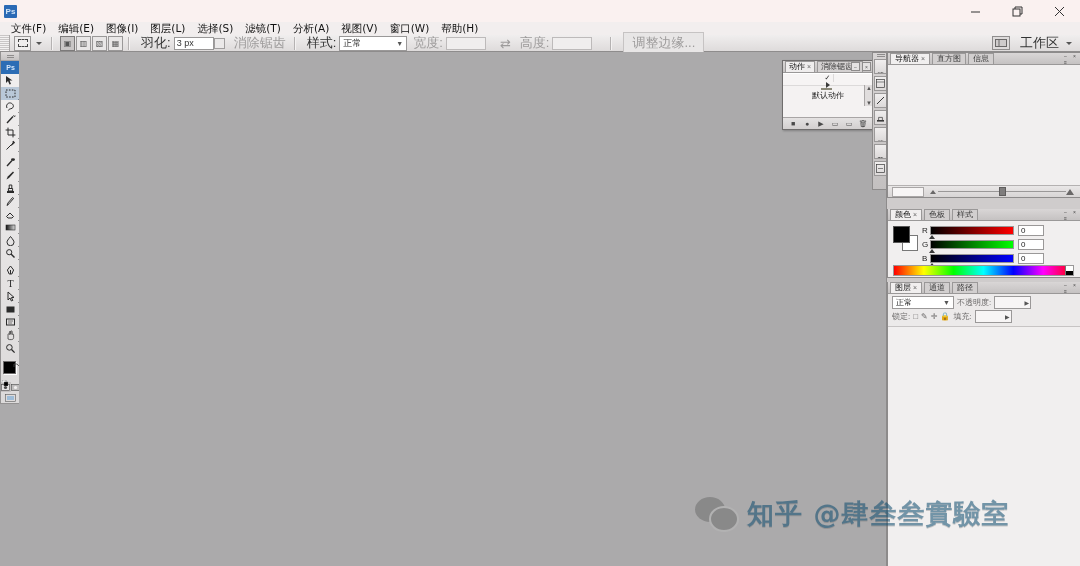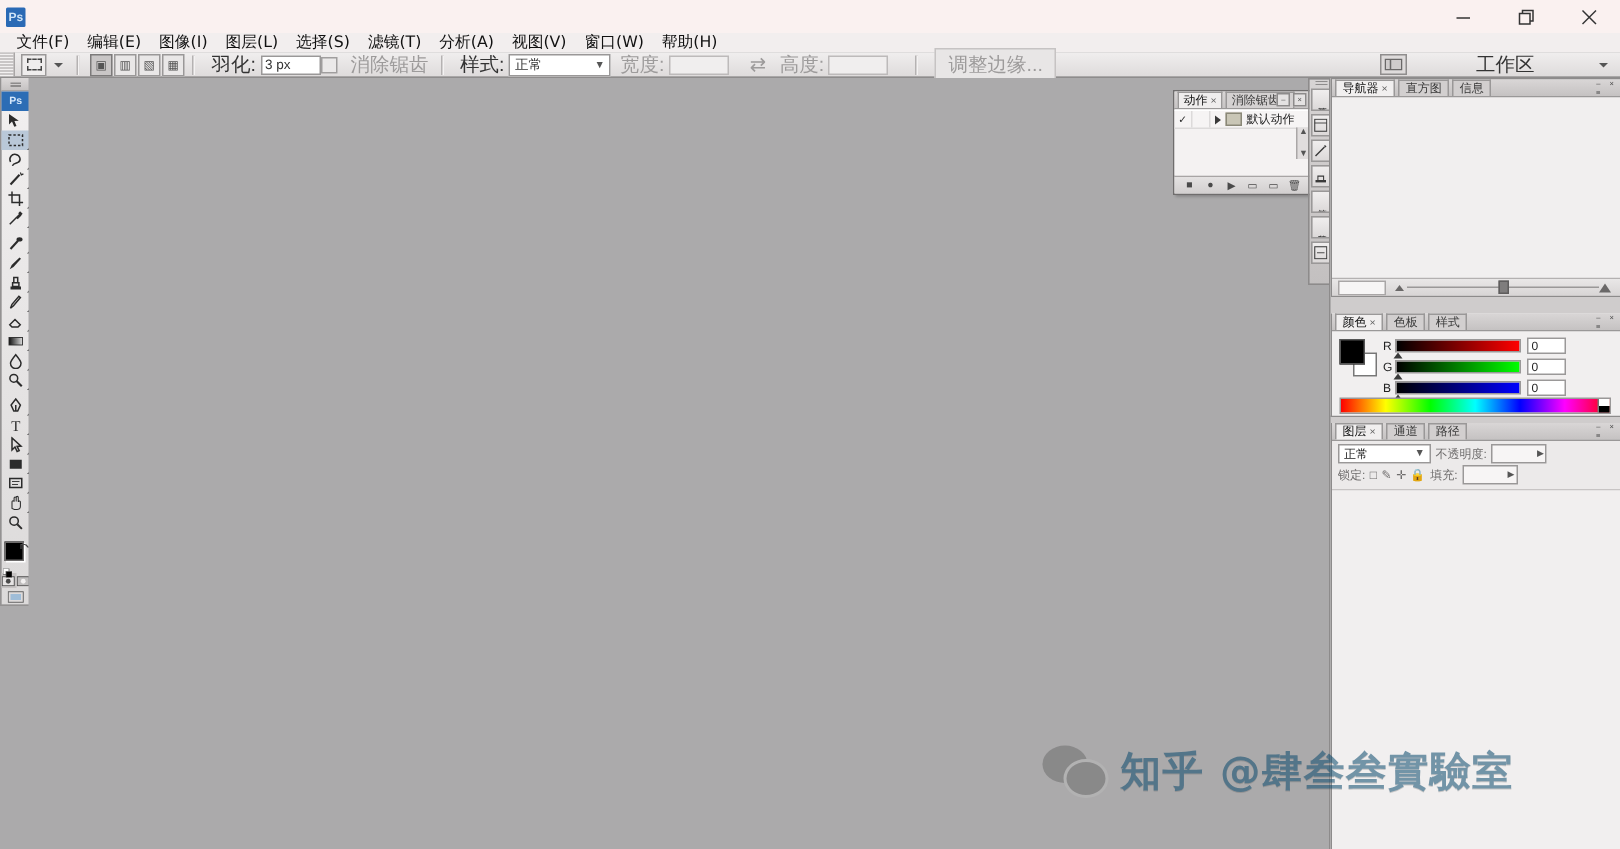--- a/index.html
+++ b/index.html
@@ -61,21 +61,21 @@
   .opt-label{font-size:13px;color:#333;margin:0 3px 0 6px;white-space:nowrap;}
   .opt-label.dim{color:#9d9b9b;}
   .opt-input{height:11px;min-width:34px;border:1px solid #9a9898;background:#fff;
              font-size:9px;padding:0 2px;color:#333;line-height:11px;}
   .opt-select{height:13px;min-width:62px;border:1px solid #9a9898;background:#fff;
               font-size:9px;color:#333;display:flex;align-items:center;
               justify-content:space-between;padding:0 1px 0 3px;}
   .sel-arrow{width:11px;height:11px;display:flex;align-items:center;justify-content:center;
              color:#555;font-size:7px;}
   .opt-chk{width:9px;height:9px;border:1px solid #a09e9e;background:#ebe9e9;margin-right:3px;}
-  .opt-right{margin-left:auto;display:flex;align-items:center;padding-right:4px;gap:36px;}
+  .opt-right{margin-left:auto;display:flex;align-items:center;padding-right:4px;}
   .ws-icon{width:16px;height:12px;border:1px solid #8f8d8d;background:#dedbdb;margin-right:4px;
            display:flex;align-items:center;justify-content:center;}
 
   
   .toolbox{
     position:absolute;left:0;top:52px;width:19px;
     background:linear-gradient(#f2f0f0,#dcdada);
     border:1px solid #949292;border-top:none;
   }
   .tb-head{height:8px;background:linear-gradient(#dcd9d9,#c6c3c3);border-bottom:1px solid #a8a5a5;
@@ -119,21 +119,21 @@
   .pal-tab{height:10px;line-height:10px;font-size:8px;padding:0 3px;
      border:1px solid #9a9898;border-bottom:none;background:#d4d1d1;color:#3a3a3a;margin-right:2px;
      white-space:nowrap;}
   .pal-tab.active{background:#efeded;color:#111;}
   .pal-tab .x{margin-left:2px;font-size:7px;color:#666;}
   .pal-ctrls{position:absolute;right:2px;top:1px;display:flex;gap:2px;align-items:center;}
   .pal-ctrl{width:7px;height:7px;border:1px solid #8d8b8b;background:#e4e2e2;
             display:flex;align-items:center;justify-content:center;font-size:5px;color:#555;}
   .pal-body{flex:1;background:#f4f2f2;border-top:1px solid #fff;overflow:hidden;position:relative;}
   .act-row{height:11px;display:flex;align-items:center;border-bottom:1px solid #dcdada;
-           font-size:8px;color:#222;background:#f6f4f4;}
+           font-size:8px;color:#222;background:#f6f4f4;flex-direction:column;}
   .act-cell{width:11px;height:11px;border-right:1px solid #dcdada;
             display:flex;align-items:center;justify-content:center;font-size:7px;color:#2a2a2a;}
   .act-tri{width:0;height:0;border-top:3px solid transparent;border-bottom:3px solid transparent;
            border-left:4px solid #3a3a3a;margin:0 3px;}
   .act-folder{width:9px;height:7px;background:#c9c6b6;border:1px solid #8a8878;margin-right:3px;}
   .pal-foot{height:11px;background:linear-gradient(#e4e2e2,#d2cfcf);border-top:1px solid #a8a5a5;
             display:flex;align-items:center;justify-content:center;gap:6px;}
   .pal-foot span{width:8px;height:8px;display:flex;align-items:center;justify-content:center;
                  color:#4a4a4a;font-size:7px;}
   .pal-scroll{position:absolute;right:0;top:11px;width:8px;bottom:11px;

